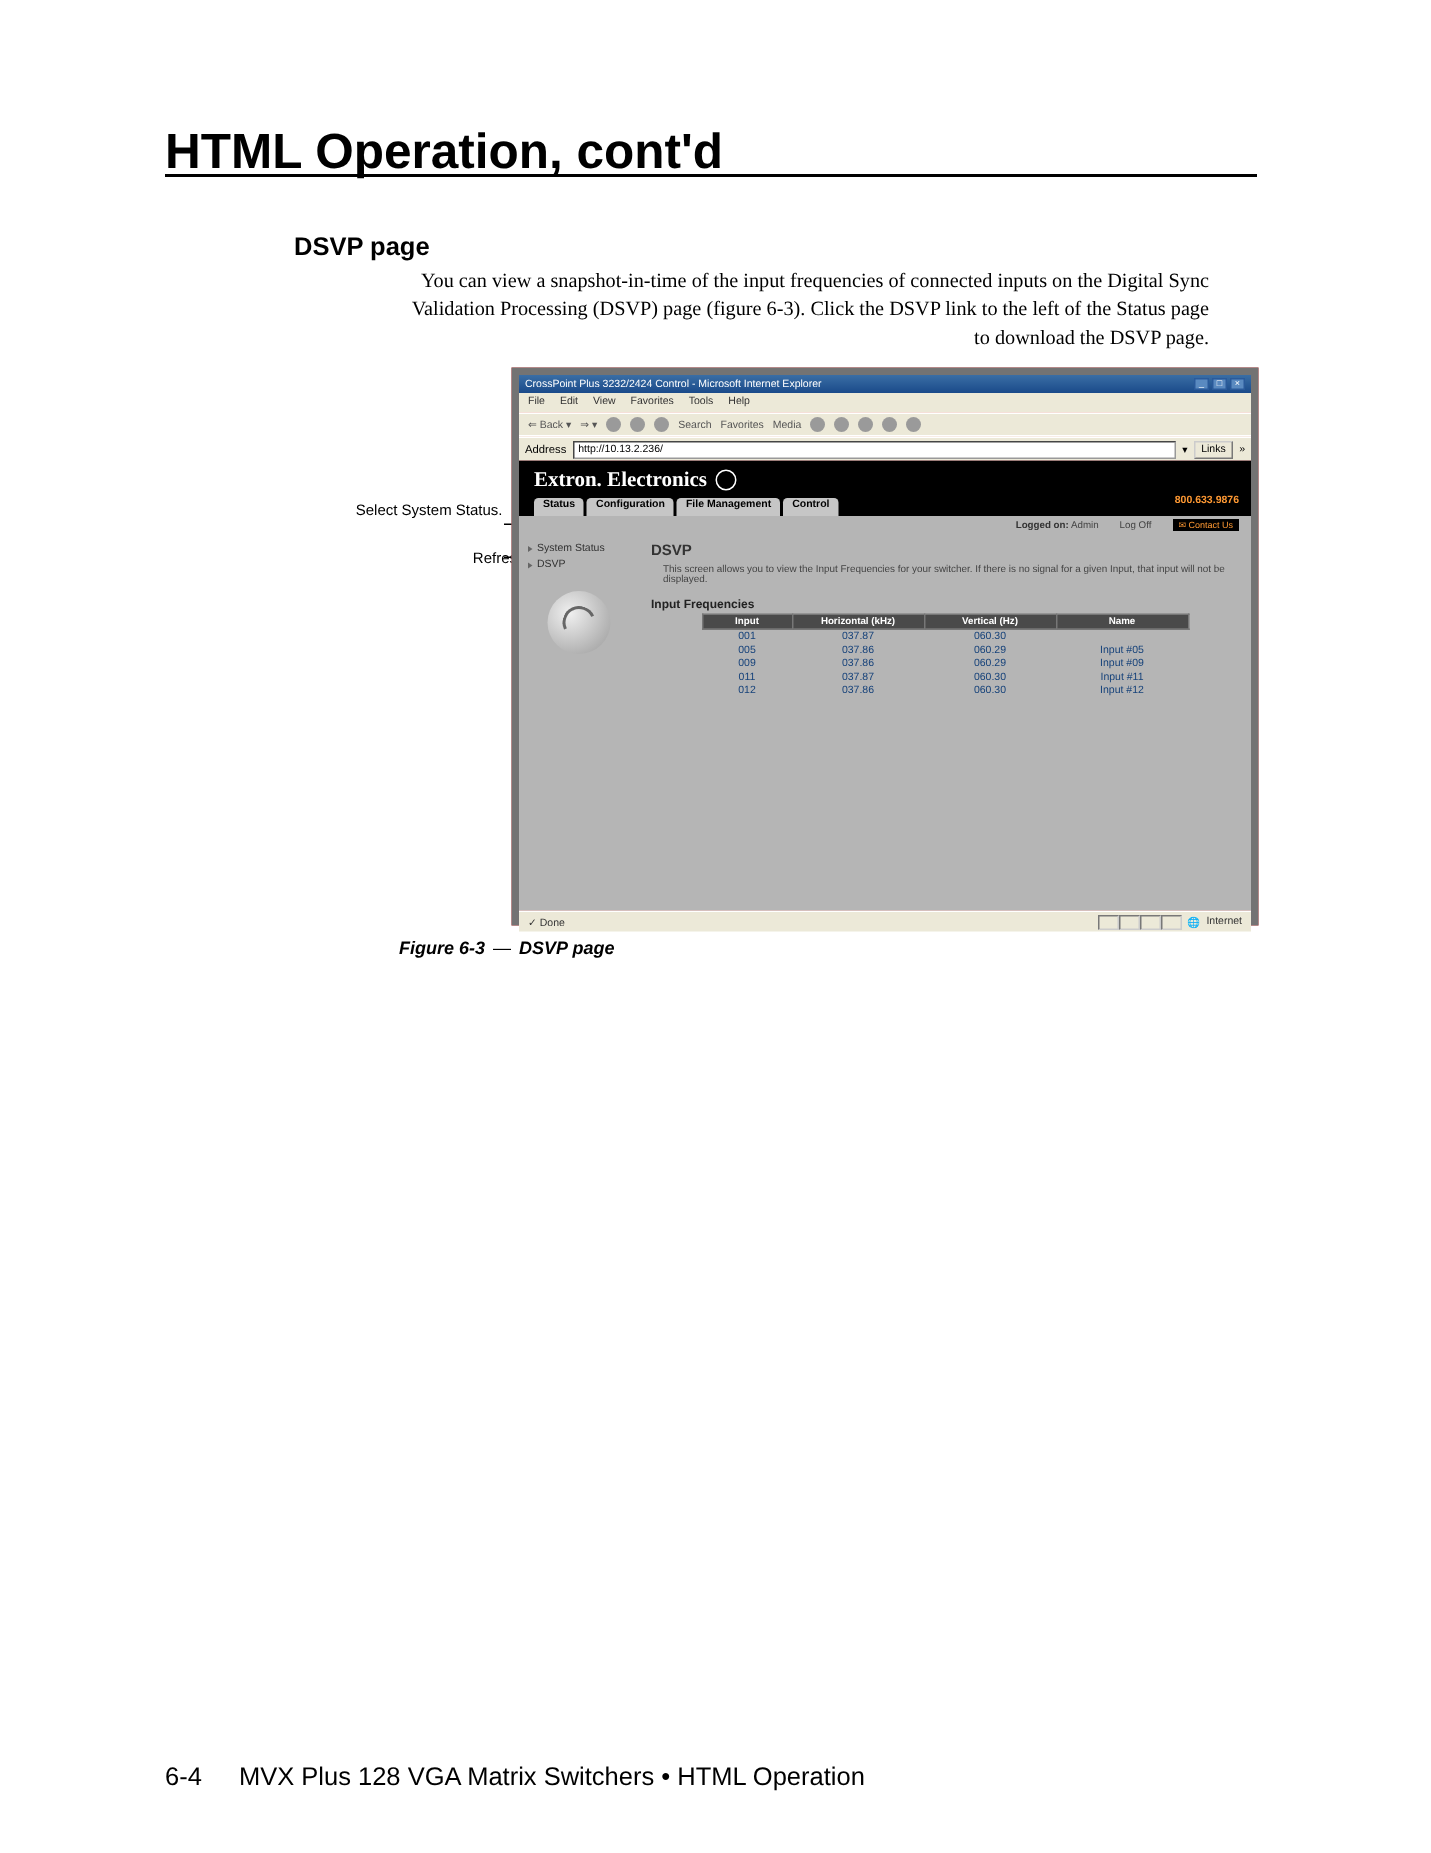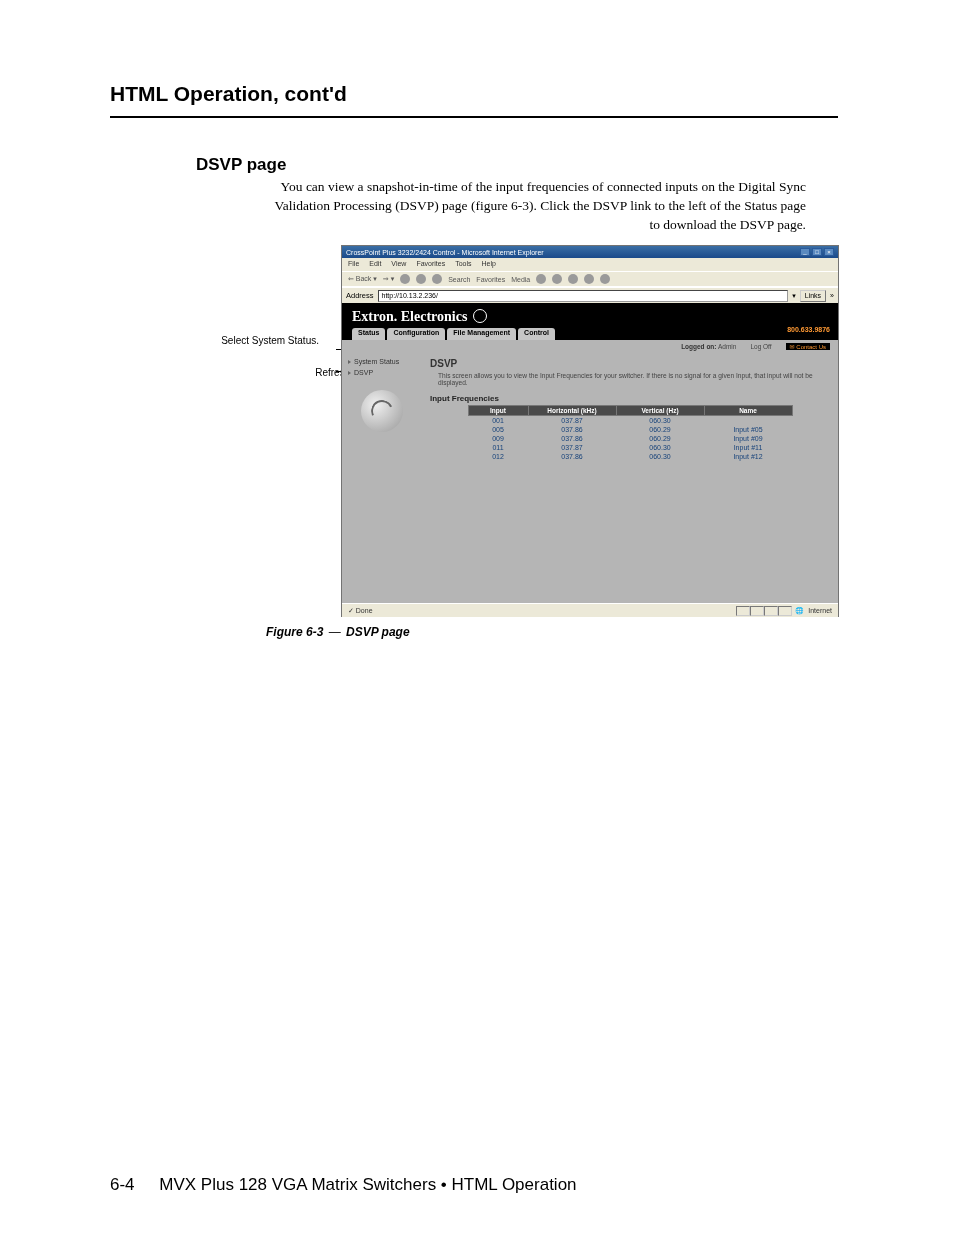--- a/index.html
+++ b/index.html
@@ -8,21 +8,21 @@
     background: #fff;
     width: 954px;
     height: 1235px;
     position: relative;
     color: #000;
   }
   .page-title {
     position: absolute;
     top: 82px;
     left: 110px;
-    font-size: 21px;
+    font-size: 33px;
     font-weight: bold;
     font-family: Arial, Helvetica, sans-serif;
   }
   .title-rule {
     position: absolute;
     top: 116px;
     left: 110px;
     width: 728px;
     height: 2px;
     background: #000;
@@ -49,21 +49,21 @@
   
   .shot {
     position: absolute;
     top: 245px;
     left: 341px;
     width: 498px;
     height: 372px;
     background: #ef4444;
     font-family: Tahoma, sans-serif;
     font-size: 8px;
-    border: 1px solid #737373;
+    border: 5px solid #737373;
   }
   .ie-titlebar {
     height: 12px;
     background: linear-gradient(#3a6ea5, #1a4a8a);
     color: #fff;
     font-size: 7px;
     padding: 1px 4px;
     display: flex;
     justify-content: space-between;
     align-items: center;
@@ -291,21 +291,21 @@
   }
   .status-right { display: flex; align-items: center; gap: 4px; }
 
   
   .callout {
     position: absolute;
     font-family: Arial, Helvetica, sans-serif;
     font-size: 10px;
     text-align: right;
   }
-  .callout-1 { top: 335px; left: 209px; width: 110px; line-height: 1.2; text-align: right; }
+  .callout-1 { top: 335px; left: 225px; width: 110px; line-height: 1.2; text-align: right; }
   .callout-2 { top: 367px; left: 243px; width: 110px; }
   .arrow {
     position: absolute;
     height: 1px;
     background: #000;
   }
   .arrow::after {
     content: "";
     position: absolute;
     right: -1px;

